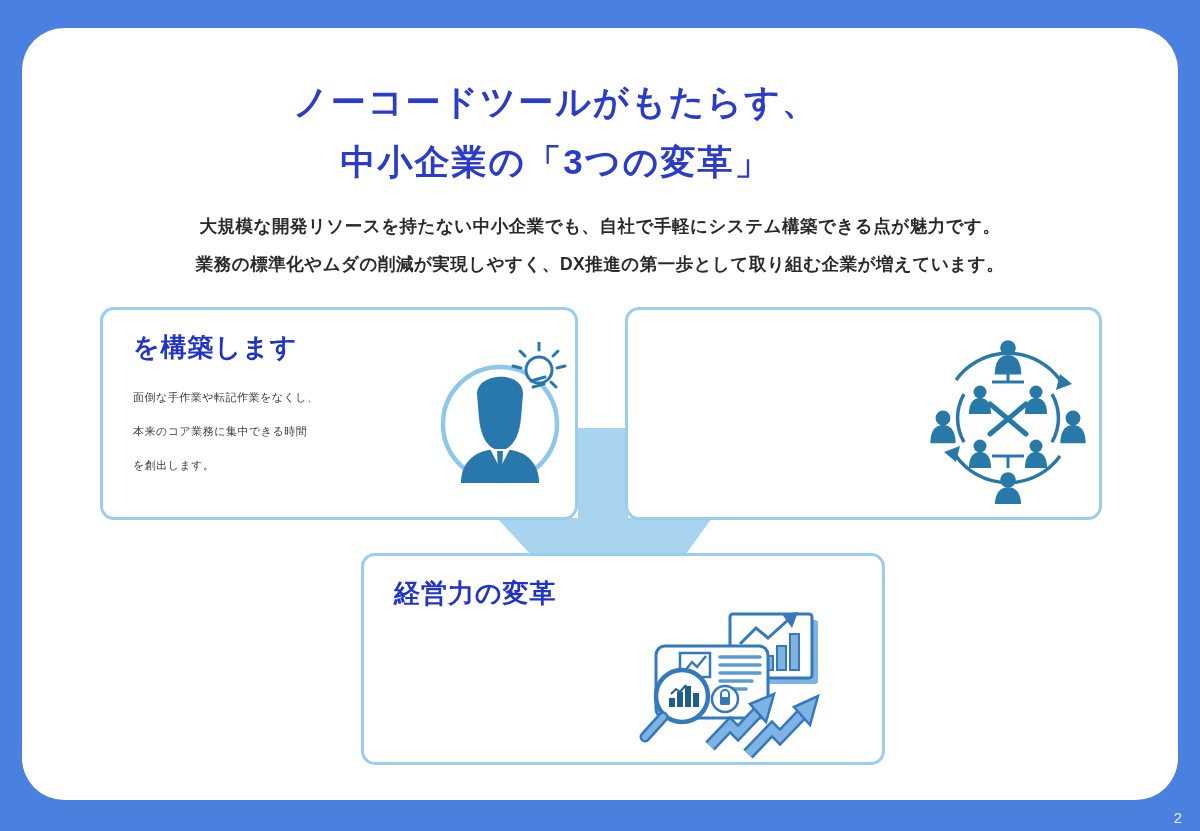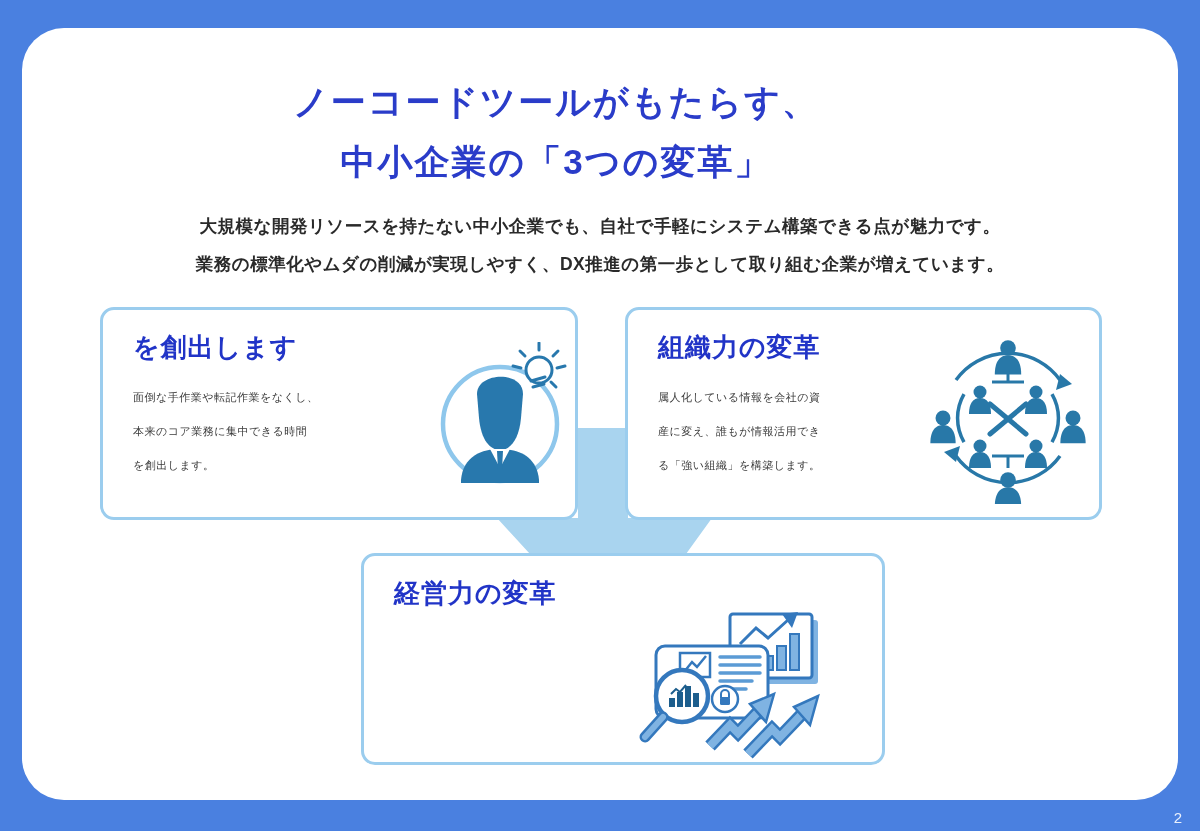--- a/index.html
+++ b/index.html
@@ -59,21 +59,21 @@
     <polygon points="90,0 140,0 140,90 224,90 198,126 42,126 9,90 90,90" fill="#a9d4ef"></polygon>
   </svg>
 
   <div class="slide-title">ノーコードツールがもたらす、
 中小企業の「3つの変革」</div>
 
   <div class="intro">大規模な開発リソースを持たない中小企業でも、自社で手軽にシステム構築できる点が魅力です。
 業務の標準化やムダの削減が実現しやすく、DX推進の第一歩として取り組む企業が増えています。</div>
 
   <div class="card card-1">
-    <h2 class="card-title">を創出します</h2>
+    <h2 class="card-title">を構築します</h2>
     <div class="card-body">面倒な手作業や転記作業をなくし、
 本来のコア業務に集中できる時間
 を創出します。</div>
     <svg class="icon-box icon-person" width="150" height="160" viewBox="0 0 150 160">
       <circle cx="67" cy="82" r="57" fill="none" stroke="#8ec7ec" stroke-width="4.5"></circle>
 
       <g fill="#2878ad">
         <path d="M44,52 C44,30 90,28 90,52 L88,76 C86,98 77,108 67,108 C57,108 48,98 46,76 Z"></path>
         <path d="M28,138 C30,114 49,107 67,107 C85,107 104,114 106,138 L106,141 L28,141 Z"></path>
       </g>
@@ -88,24 +88,20 @@
         <path d="M92,14 L87,9"></path>
         <path d="M120,14 L125,9"></path>
         <path d="M124,26 L132,24"></path>
         <path d="M88,26 L80,24"></path>
         <path d="M118,40 L123,45"></path>
       </g>
     </svg>
   </div>
 
   <div class="card card-2">
-    <h2 class="card-title">組織力の変革</h2>
-    <div class="card-body">属人化している情報を会社の資
-産に変え、誰もが情報活用でき
-る「強い組織」を構築します。</div>
     <svg class="icon-box icon-org" width="160" height="172" viewBox="0 0 160 172">
       <defs>
         <g id="pp">
           <circle cx="0" cy="0" r="6.5"></circle>
           <path d="M-11,22 C-11,9 -5,6 0,6 C5,6 11,9 11,22 Z"></path>
         </g>
       </defs>
 
       <g stroke="#2878a8" stroke-width="3.5" fill="none">
         <path d="M28,48 A64,64 0 0 1 132,48"></path>

